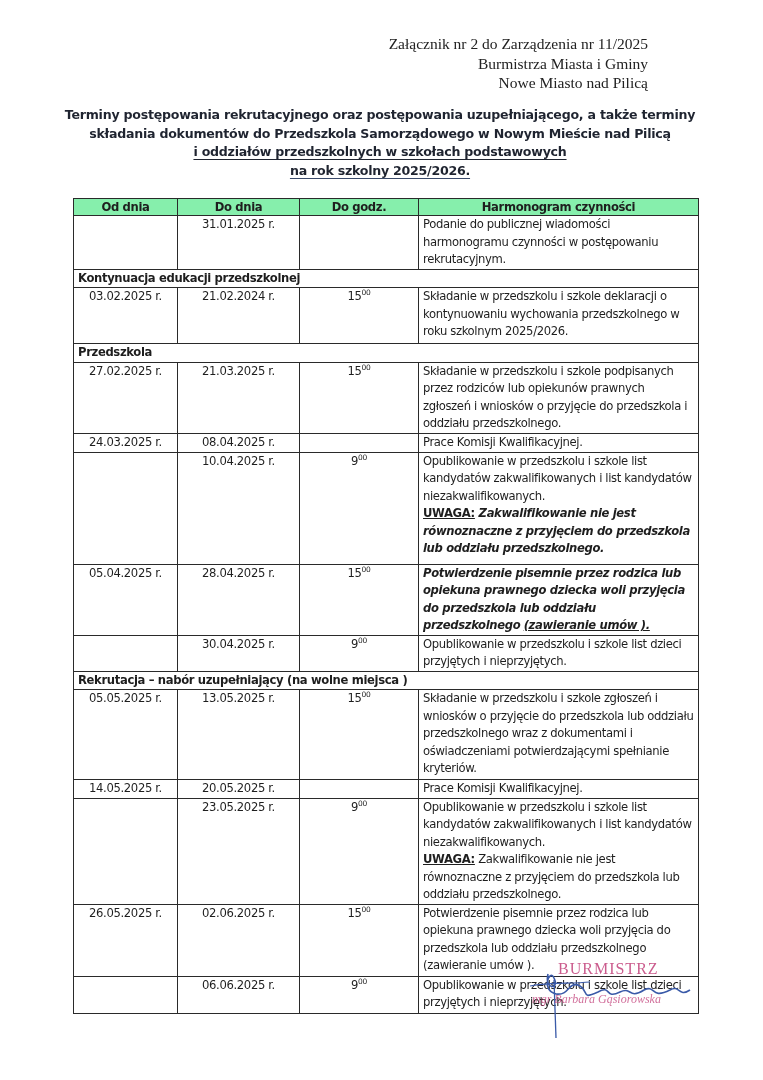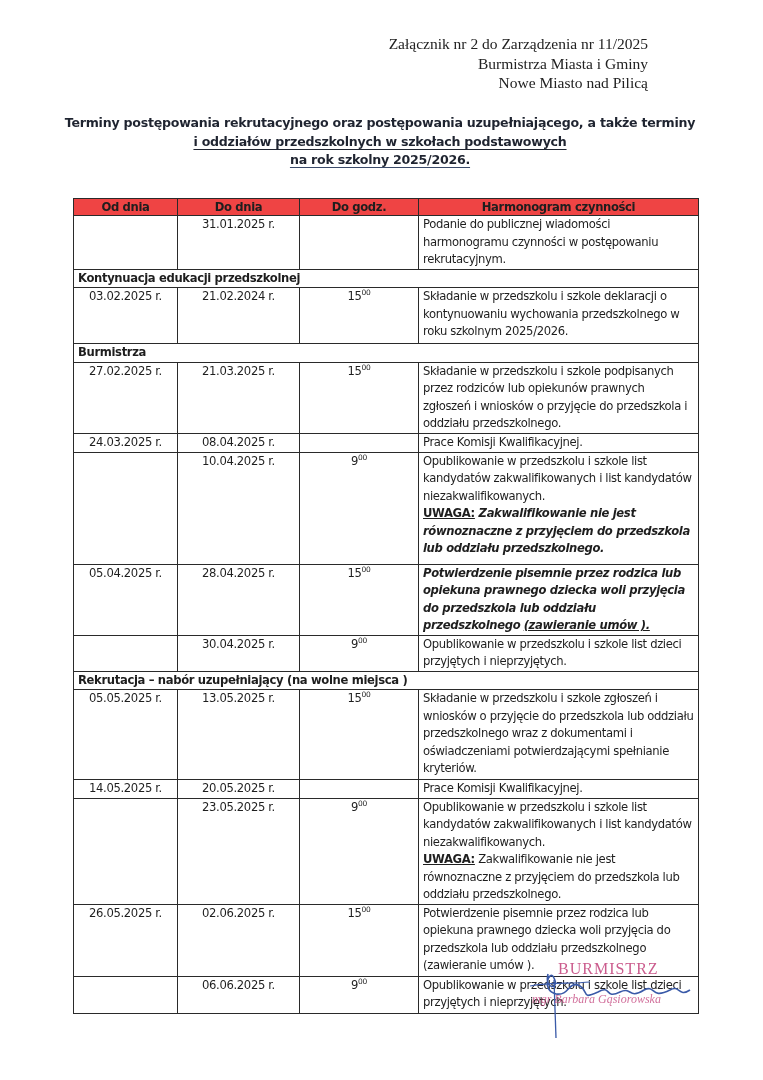--- a/index.html
+++ b/index.html
@@ -1,28 +1,28 @@
 <!DOCTYPE html>
 <html><head>
 <meta charset="utf-8">
 <style>
   html, body { margin: 0; padding: 0; background: #ffffff; }
   body { width: 763px; height: 1080px; position: relative; overflow: hidden; color: #1a1a1a; }
   .annex { position: absolute; right: 115px; top: 34px; text-align: right;
     font-family: "Liberation Serif", serif; font-size: 15.5px; line-height: 19.5px; color: #222; }
   .title { position: absolute; left: 60px; width: 640px; top: 106px; text-align: center;
     font-family: "DejaVu Sans", sans-serif; font-weight: bold; font-size: 12.6px; line-height: 18.5px;
-    color: #1f2430; letter-spacing: -0.25px; margin-top: 8px; }
+    color: #1f2430; letter-spacing: -0.25px; }
   .title .ul { text-decoration: underline; text-decoration-color: #3a4a6a; text-underline-offset: 3px; }
   .title .pad { display: inline-block; padding: 0 18px; text-decoration: underline; text-underline-offset: 3px;}
 
   table.sched { position: absolute; left: 73px; top: 198px; width: 625px; border-collapse: collapse;
     font-family: "DejaVu Sans", sans-serif; font-size: 11.6px; letter-spacing: -0.35px; color: #1e1e1e; table-layout: fixed; }
   table.sched td, table.sched th { border: 1.4px solid #2a2a2a; vertical-align: top; padding: 0 4px; line-height: 17.5px; }
-  table.sched th { background: #ef4444; font-weight: bold; text-align: center; height: 16px; line-height: 16px; }
+  table.sched th { background: #86efac; font-weight: bold; text-align: center; height: 16px; line-height: 16px; }
   .c { text-align: center; }
   .sect td { font-weight: bold; text-align: left; padding-left: 3px; height: 16px; line-height: 17px; }
   .act { text-align: left; padding-left: 4px !important; }
   sup { font-size: 7.5px; vertical-align: 5px; line-height: 0; }
   .bi { font-weight: bold; font-style: italic; }
   .u { text-decoration: underline; margin-top: 17px; }
   .b { font-weight: bold; }
 
   .stamp { position: absolute; left: 520px; top: 960px; width: 200px; height: 80px; }
   .stamp .role { position: absolute; left: 38px; top: 0; font-family: "Liberation Serif", serif; font-size: 16px; color: #c2407a; letter-spacing: 1px; opacity: .85; }
@@ -33,20 +33,21 @@
 <body>
 
 <div class="annex">
   <div>Załącznik nr 2 do Zarządzenia nr 11/2025</div>
   <div>Burmistrza Miasta i Gminy</div>
   <div>Nowe Miasto nad Pilicą</div>
 </div>
 
 <div class="title">
   <div>Terminy postępowania rekrutacyjnego oraz postępowania uzupełniającego, a także terminy</div>
+  <div>składania dokumentów do Przedszkola Samorządowego w Nowym Mieście nad Pilicą</div>
   <div><span class="pad">i oddziałów przedszkolnych w szkołach podstawowych</span></div>
   <div><span class="ul">na rok szkolny 2025/2026.</span></div>
 </div>
 
 <table class="sched">
   <colgroup>
     <col style="width:104px">
       <col style="width:122px">
       <col style="width:119px">
       <col style="width:280px">
@@ -69,21 +70,21 @@
       <tr class="sect" style="height: 18px;">
         <td colspan="4">Kontynuacja edukacji przedszkolnej</td>
       </tr>
       <tr style="height: 56px;">
         <td class="c">03.02.2025 r.</td>
         <td class="c">21.02.2024 r.</td>
         <td class="c"><span>15</span><sup>00</sup></td>
         <td class="act"><span>Składanie w przedszkolu i szkole deklaracji o kontynuowaniu  wychowania przedszkolnego w roku szkolnym 2025/2026.</span></td>
       </tr>
       <tr class="sect" style="height: 17px;">
-        <td colspan="4">Burmistrza</td>
+        <td colspan="4">Przedszkola</td>
       </tr>
       <tr style="height: 71px;">
         <td class="c">27.02.2025 r.</td>
         <td class="c">21.03.2025 r.</td>
         <td class="c"><span>15</span><sup>00</sup></td>
         <td class="act"><span>Składanie w przedszkolu i szkole podpisanych przez rodziców lub opiekunów prawnych zgłoszeń i wniosków o przyjęcie do przedszkola i oddziału przedszkolnego.</span></td>
       </tr>
       <tr style="height: 19px;">
         <td class="c">24.03.2025 r.</td>
         <td class="c">08.04.2025 r.</td>

